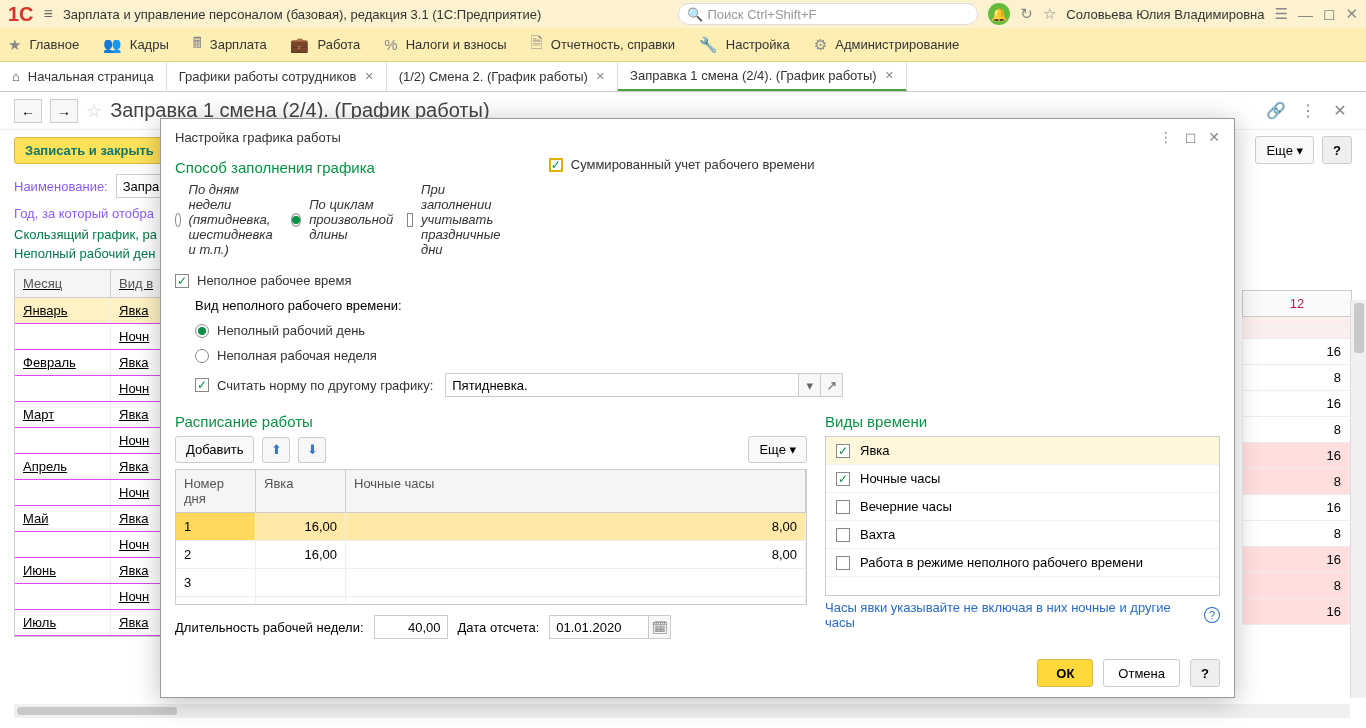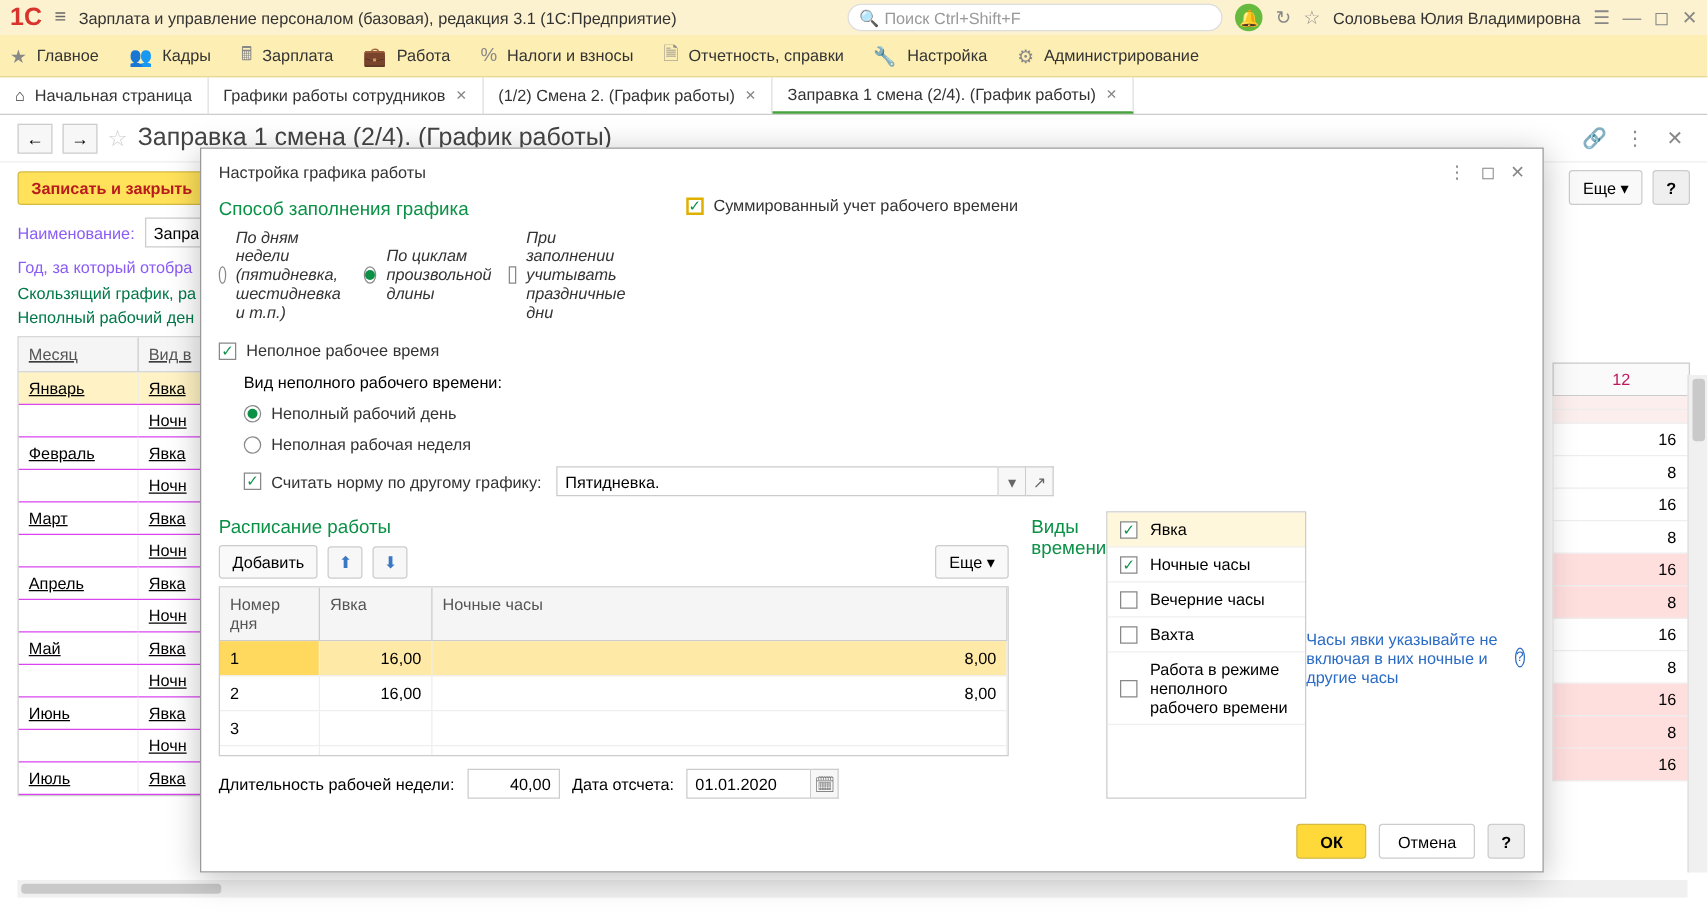--- a/index.html
+++ b/index.html
@@ -19,21 +19,21 @@
 .tab { display: flex; align-items: center; gap: 8px; padding: 0 12px; border-right: 1px solid #ddd; color: #333; cursor: pointer; position: relative; }
 .tab.active { border-bottom: 2px solid #48a23f; }
 .tab .x { color: #888; font-size: 11px; }
 .page-toolbar { height: 38px; display: flex; align-items: center; padding: 0 14px; gap: 8px; border-bottom: 1px solid #eee; }
 .nav-btn { width: 28px; height: 24px; border: 1px solid #ccc; background: #f7f7f7; display: flex; align-items: center; justify-content: center; cursor: pointer; font-size: 14px; }
 .star { color: #ccc; font-size: 18px; }
 .page-title { font-size: 20px; color: #444; }
 .right-tools { margin-left: auto; display: flex; gap: 8px; }
 .r-btn { width: 24px; height: 24px; display: flex; align-items: center; justify-content: center; color: #888; cursor: pointer; font-size: 16px; }
 .cmdbar { height: 40px; display: flex; align-items: center; padding: 0 14px; gap: 8px; }
-.btn-primary { background: #ffe15a; border: 1px solid #d4b942; padding: 5px 10px; cursor: pointer; font-weight: bold; color: #b91c1c; border-radius: 3px; }
+.btn-primary { background: #ffe15a; border: 1px solid #d4b942; padding: 5px 10px; cursor: pointer; font-weight: bold; color: #0f766e; border-radius: 3px; }
 .btn { border: 1px solid #ccc; background: #f9f9f9; padding: 5px 10px; cursor: pointer; border-radius: 3px; }
 .form-row { display: flex; align-items: center; padding: 4px 14px; gap: 8px; color: #333; }
 .label { color: #8b5cf6; }
 .input { border: 1px solid #ccc; padding: 3px 6px; background: #fff; height: 24px; }
 .hint-text { color: #007849; padding: 2px 14px; font-size: 13px; }
 .grid-area { margin: 6px 14px 0 14px; border: 1px solid #ccc; text-decoration: underline; }
 .grid-header { display: flex; background: #f5f5f5; border-bottom: 1px solid #ccc; }
 .gh { padding: 6px 8px; border-right: 1px solid #ccc; color: #555; }
 .grid-row { display: flex; border-bottom: 1px solid #d946ef; }
 .gc { padding: 5px 8px; border-right: 1px solid #eee; }
@@ -51,21 +51,21 @@
 .radio.on::after { content: ""; width: 8px; height: 8px; border-radius: 50%; background: #0a9146; }
 .chk { width: 14px; height: 14px; border: 1px solid #888; background: #fff; display: inline-flex; align-items: center; justify-content: center; color: #0a9146; font-size: 12px; line-height: 1; }
 .chk.on::after { content: "✓"; }
 .chk-outlined { border: 2px solid #e0b000; }
 .sub-block { margin-left: 20px; display: flex; flex-direction: column; gap: 10px; }
 .combo { display: flex; align-items: center; }
 .combo .input { width: 354px; }
 .combo .drop, .combo .open { width: 22px; height: 24px; border: 1px solid #ccc; border-left: none; display: flex; align-items: center; justify-content: center; cursor: pointer; color: #666; background: #f7f7f7; }
 .lower-cols { display: flex; gap: 18px; margin-top: 10px; flex: 1; min-height: 0; }
 .left-col { flex: 0 0 632px; display: flex; flex-direction: column; }
-.right-col { flex: 1; display: flex; flex-direction: row; }
+.right-col { flex: 1; display: flex; flex-direction: column; }
 .sched-toolbar { display: flex; align-items: center; gap: 8px; margin-bottom: 6px; }
 .icon-btn { width: 28px; height: 26px; border: 1px solid #ccc; background: #f7f7f7; display: flex; align-items: center; justify-content: center; cursor: pointer; color: #3a78c3; border-radius: 3px; }
 .sched-table { border: 1px solid #ccc; flex: 1; overflow: hidden; }
 .st-head { display: flex; background: #f5f5f5; border-bottom: 1px solid #ccc; }
 .st-h { padding: 6px 8px; border-right: 1px solid #ccc; color: #555; }
 .st-row { display: flex; border-bottom: 1px solid #eee; }
 .st-c { padding: 6px 8px; border-right: 1px solid #eee; }
 .st-row.sel { background: #ffe9a6; }
 .st-row.sel .st-c:first-child { background: #ffd95e; }
 .num { text-align: right; }

